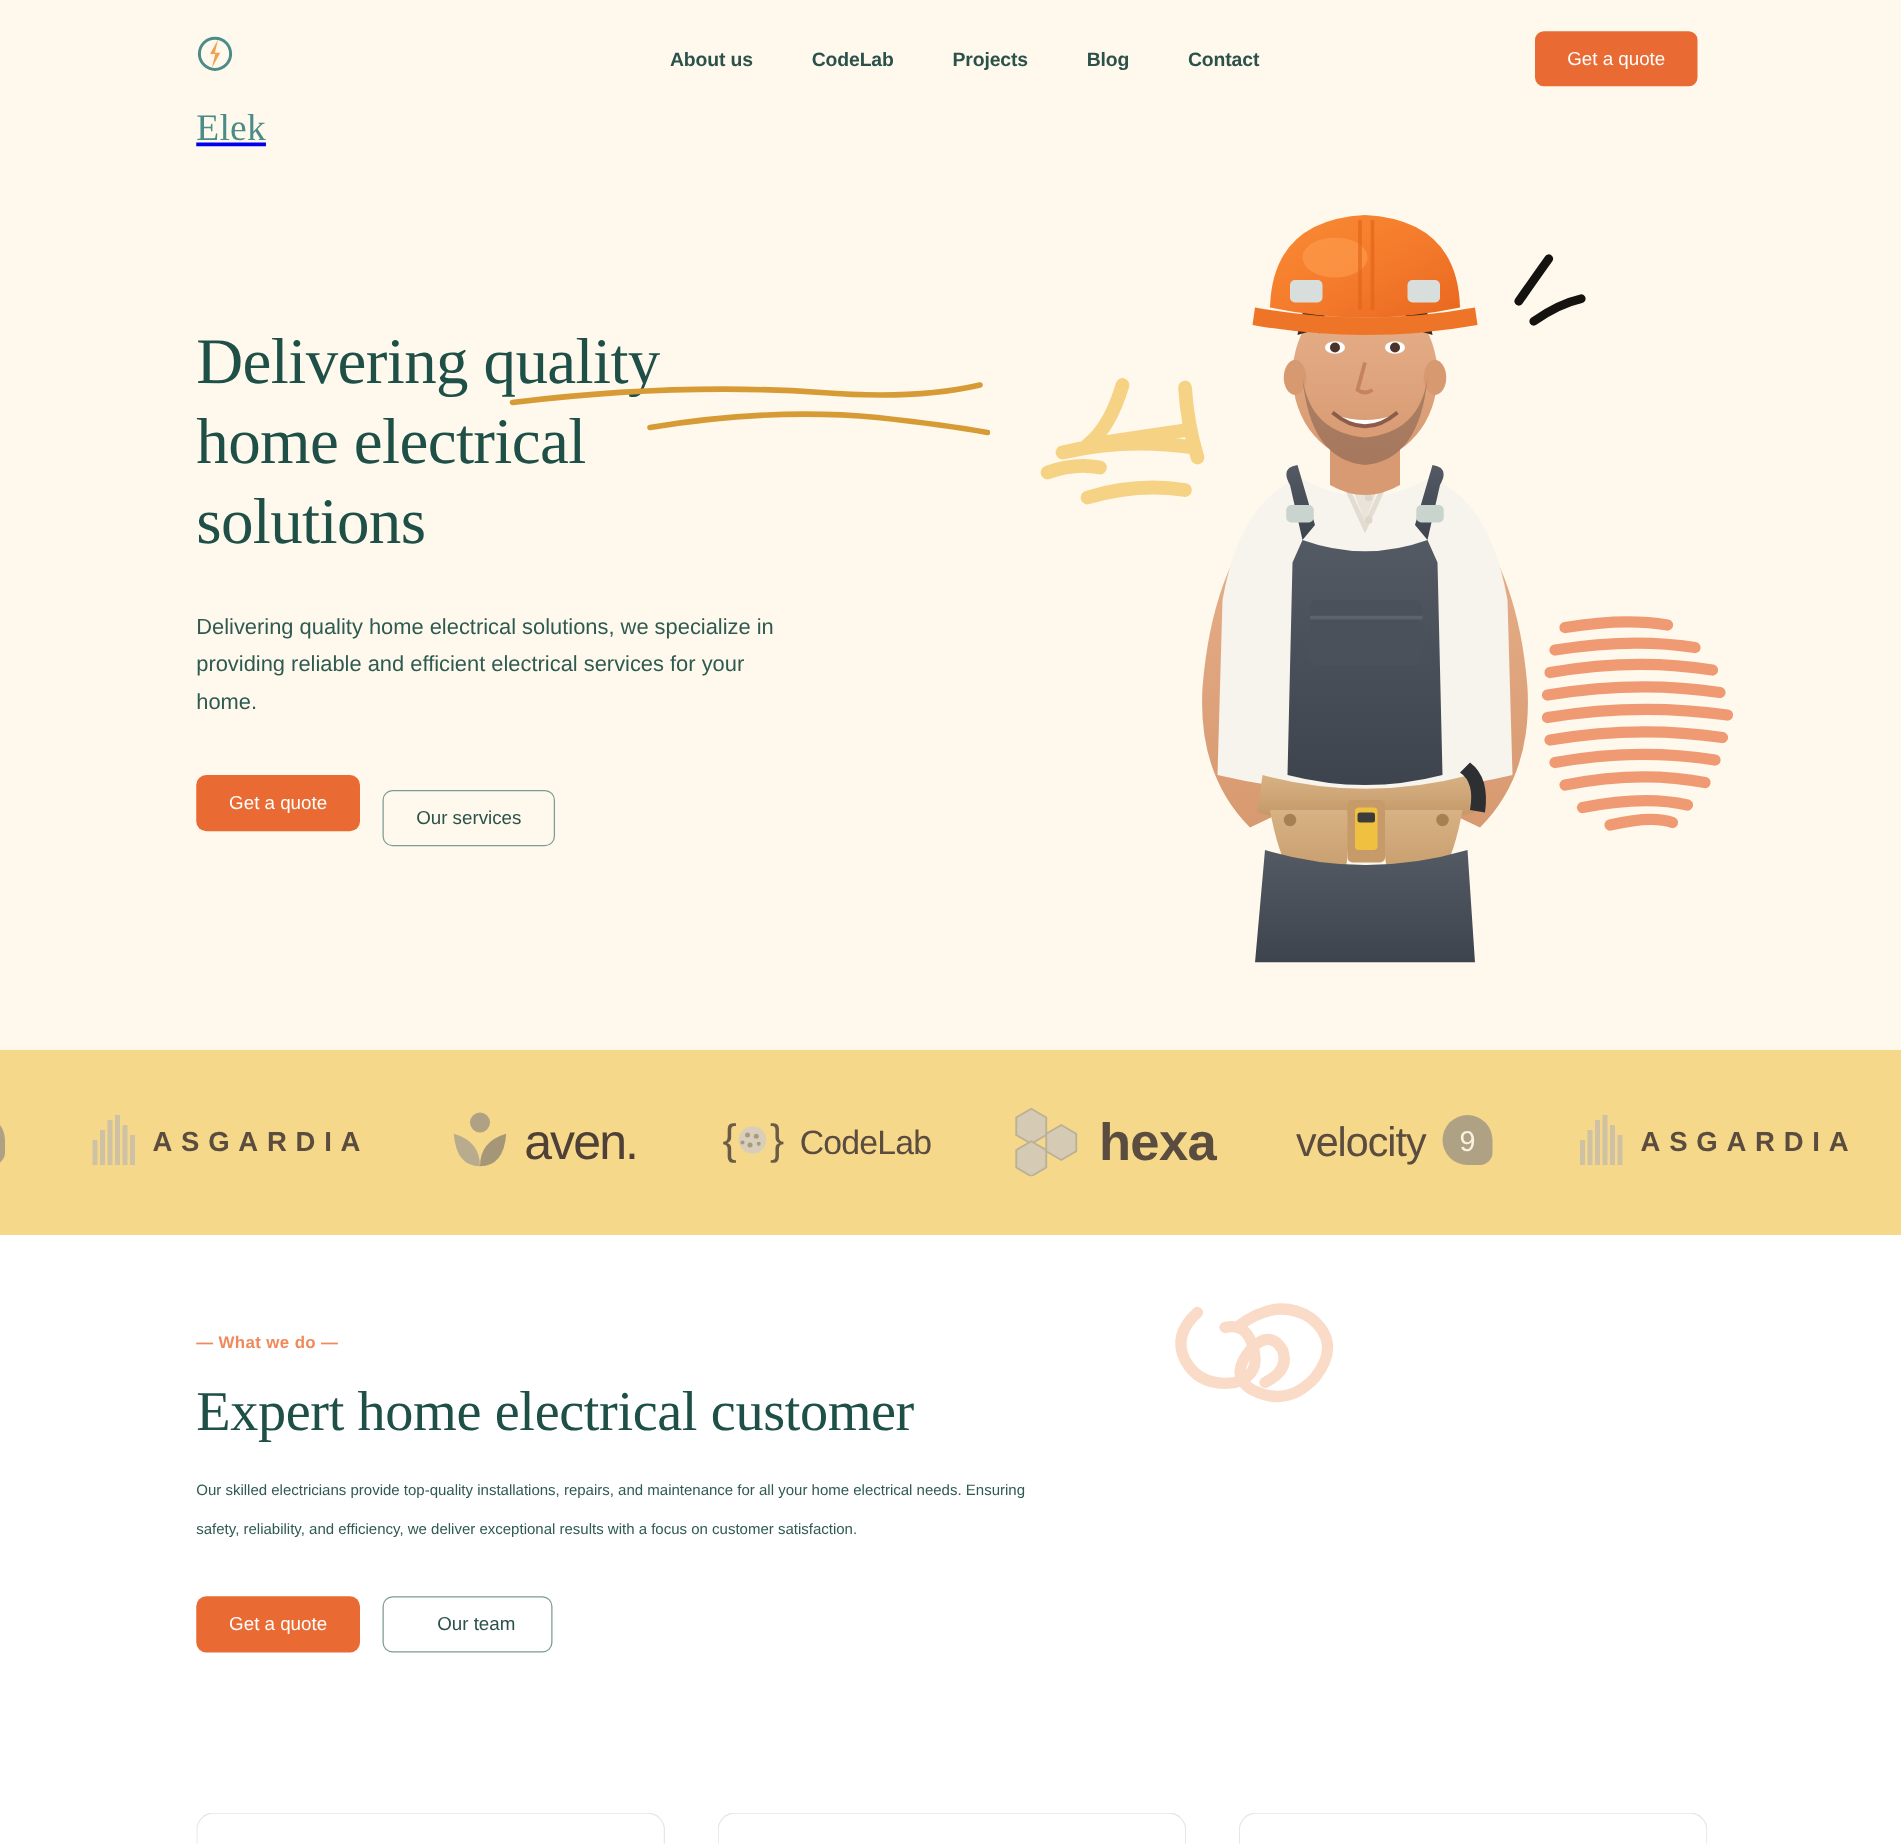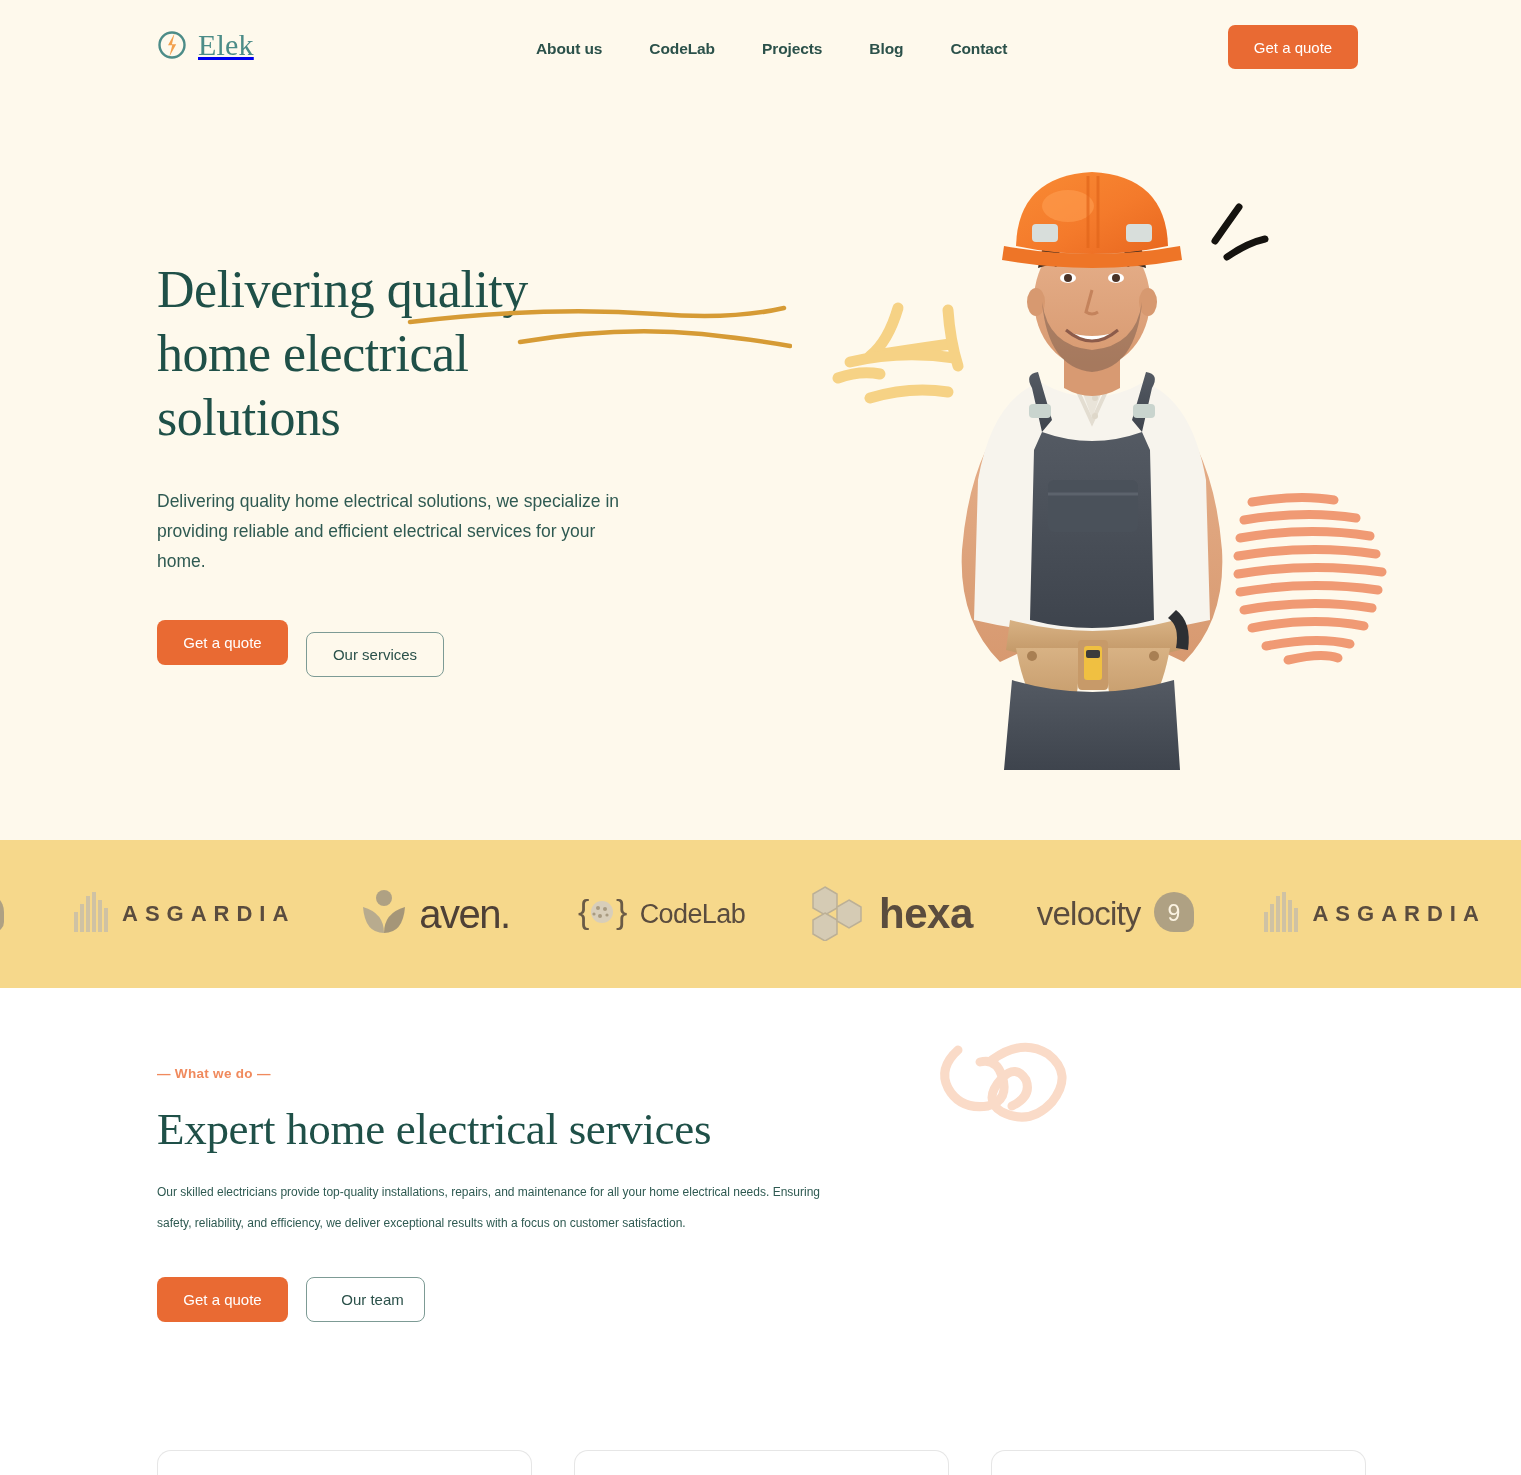--- a/index.html
+++ b/index.html
@@ -27,22 +27,23 @@
     height: 95px;
     display: flex;
     align-items: center;
   }
 
   .brand {
     position: absolute;
     left: 157px;
     top: 28px;
     display: flex;
-    align-items: center;
-    gap: 11px;
+    align-items: flex-start;
+    gap: 28px;
+    flex-direction: column;
   }
   .brand-mark {
     width: 30px; height: 30px;
     position: relative;
   }
   .brand-name {
     font-family: "Liberation Serif", serif;
     font-size: 30px;
     color: #4C8C88;
     letter-spacing: .2px;
@@ -227,21 +228,21 @@
     color: #2F5A52;
     width: 680px;
   }
   .sec-buttons {
     margin-top: 38px;
     display: flex;
     gap: 18px;
   }
   .sec-buttons .btn { height: 45px; }
   .btn-quote-sec { width: 131px; }
-  .btn-team-sec { width: 119px; padding-left: 14px; }
+  .btn-team-sec { width: 136px; padding-left: 14px; }
 
   .deco-loop {
     position: absolute;
     left: 930px;
     top: 1128px;
     width: 160px;
     height: 95px;
     z-index: 1;
   }
 
@@ -538,21 +539,21 @@
       <span class="logo-text">ASGARDIA</span>
     </div>
 
   </div>
 </section>
 
 <section class="services">
 
   <div class="sec-copy">
     <div class="eyebrow">— What we do —</div>
-    <h2 class="sec-title">Expert home electrical services</h2>
+    <h2 class="sec-title">Expert home electrical customer</h2>
     <p class="sec-text">Our skilled electricians provide top-quality installations, repairs, and maintenance for all your home electrical needs. Ensuring safety, reliability, and efficiency, we deliver exceptional results with a focus on customer satisfaction.</p>
     <div class="sec-buttons">
       <button class="btn btn-primary btn-quote-sec">Get a quote</button>
       <button class="btn btn-outline btn-team-sec">Our team</button>
     </div>
   </div>
 
   <span class="deco deco-loop" style="left:930px; top:48px;">
     <svg width="160" height="95" viewBox="0 0 160 95">
       <g fill="none" stroke="#FADBC8" stroke-width="9" stroke-linecap="round">

